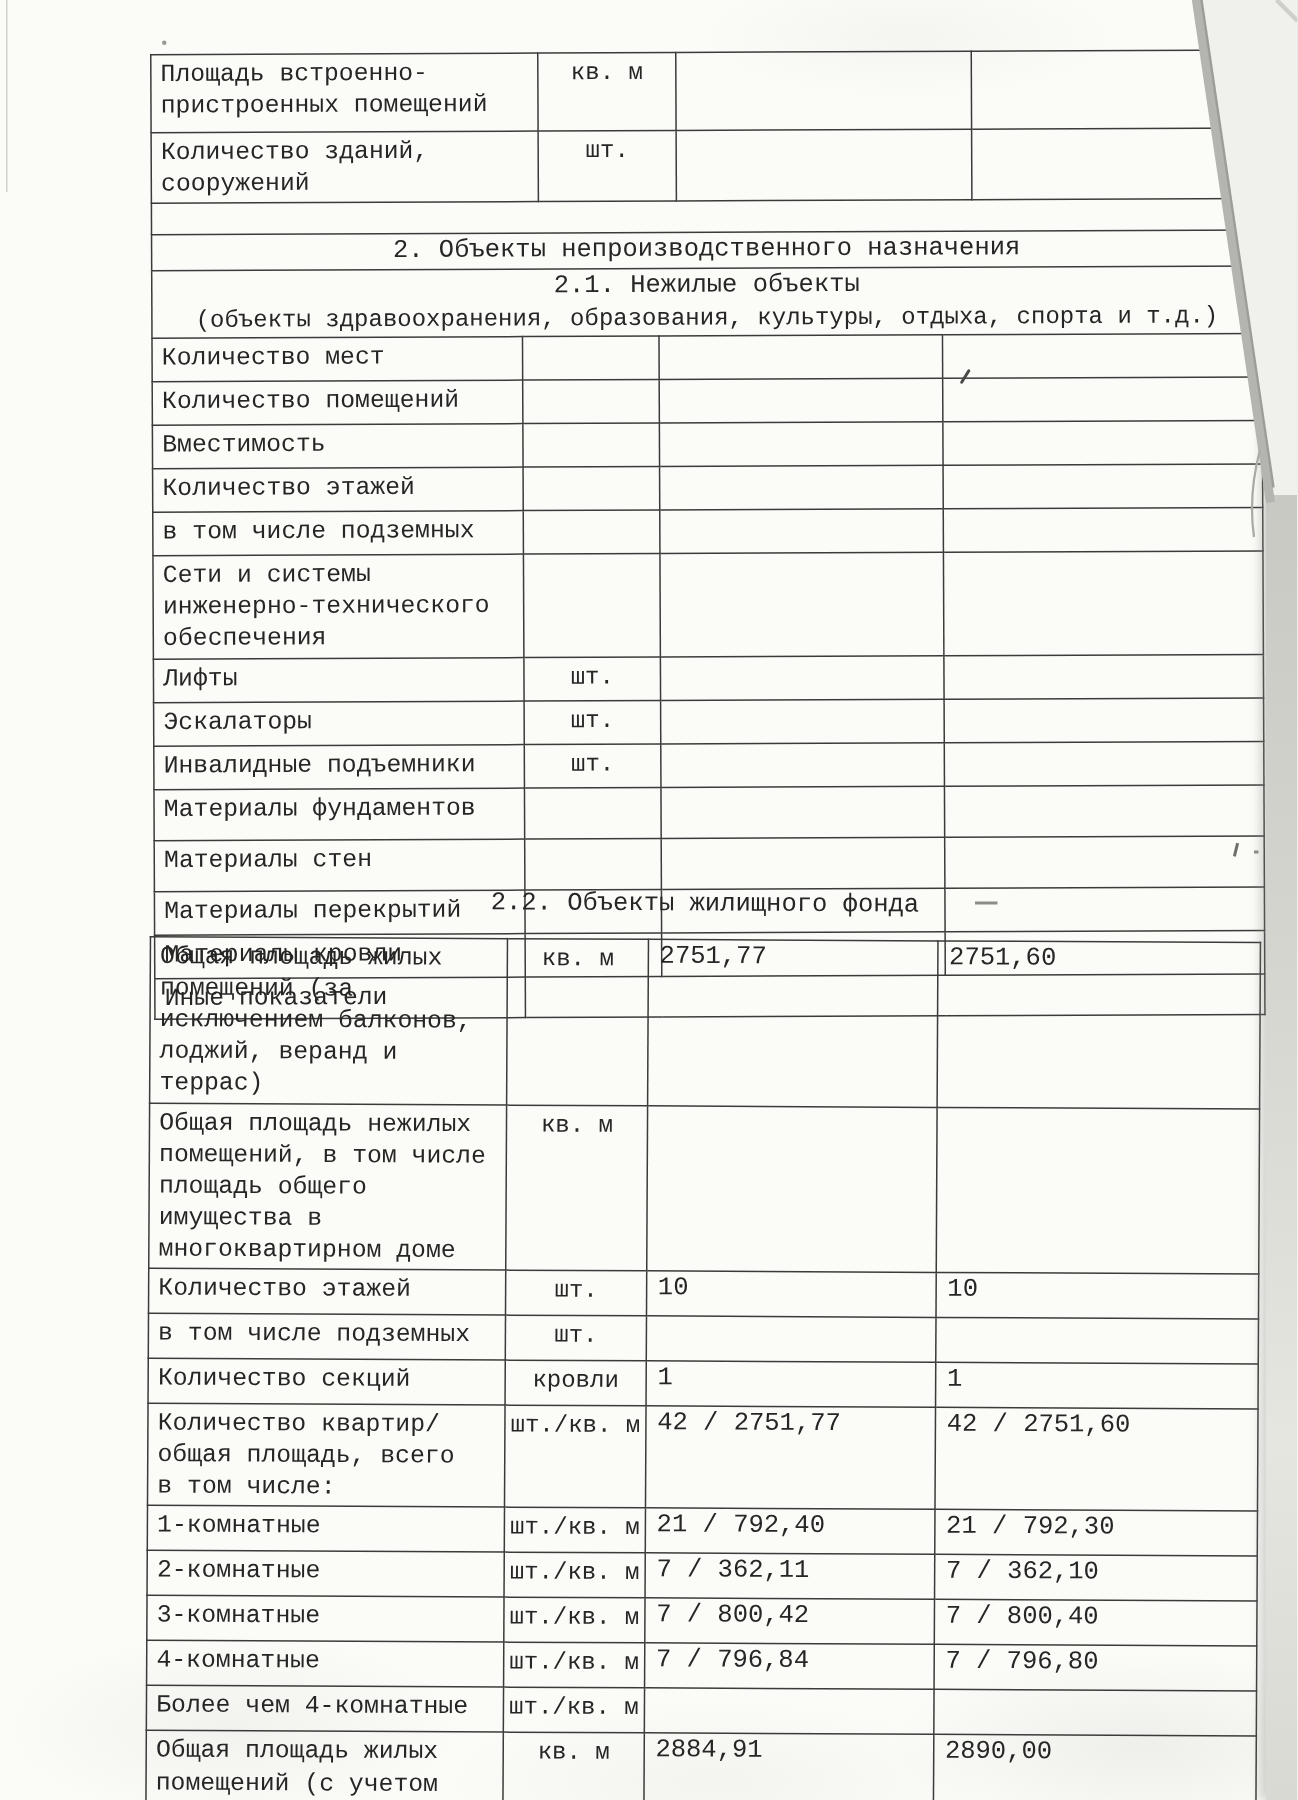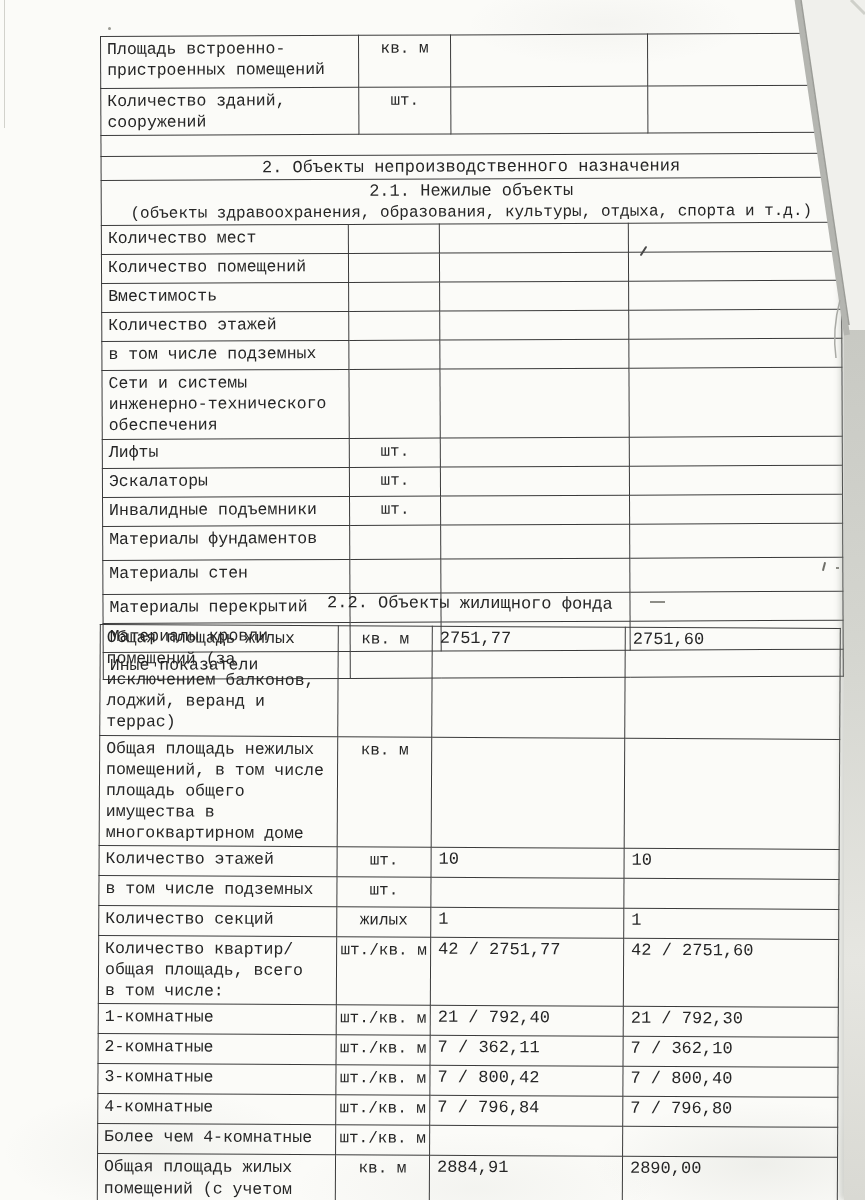--- a/index.html
+++ b/index.html
@@ -223,21 +223,21 @@
             <td class="val">10</td>
           </tr>
           <tr>
             <td class="lbl">в том числе подземных</td>
             <td class="unit">шт.</td>
             <td class="val"></td>
             <td class="val"></td>
           </tr>
           <tr>
             <td class="lbl">Количество секций</td>
-            <td class="unit">жилых</td>
+            <td class="unit">кровли</td>
             <td class="val">1</td>
             <td class="val">1</td>
           </tr>
           <tr>
             <td class="lbl">Количество квартир/общая площадь, всего
 в том числе:</td>
             <td class="unit">шт./кв. м</td>
             <td class="val">42 / 2751,77</td>
             <td class="val">42 / 2751,60</td>
           </tr>

